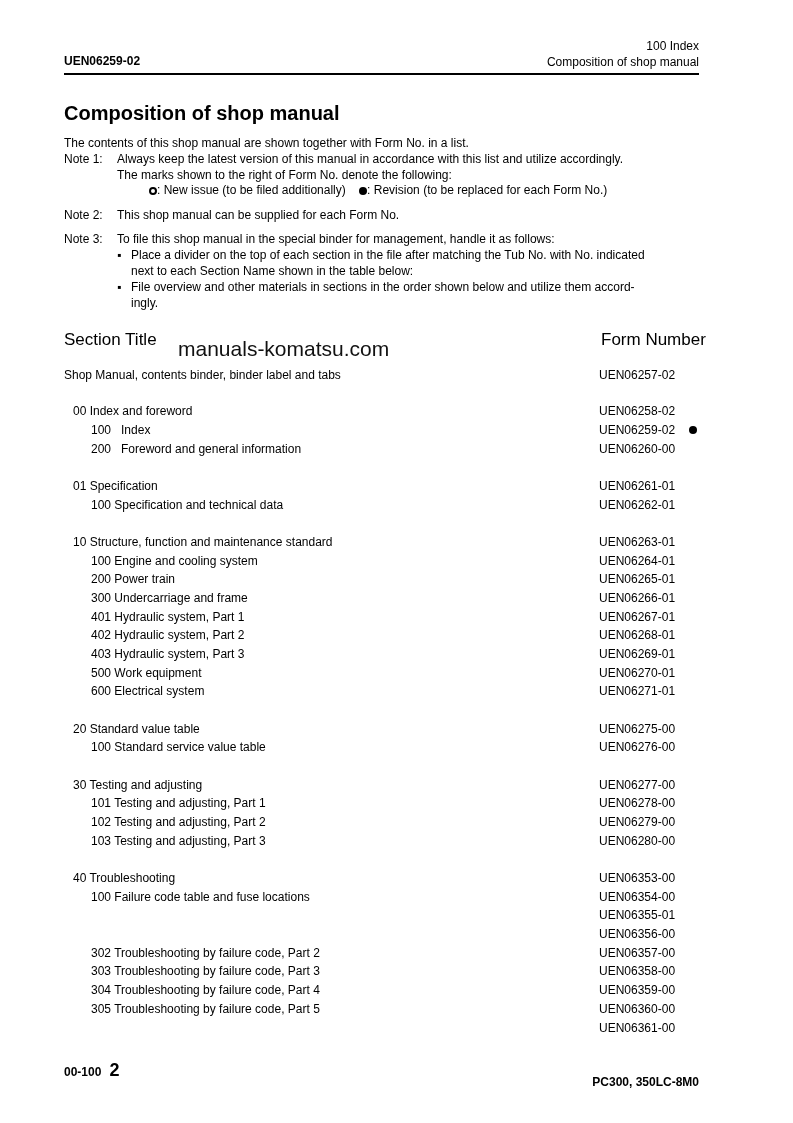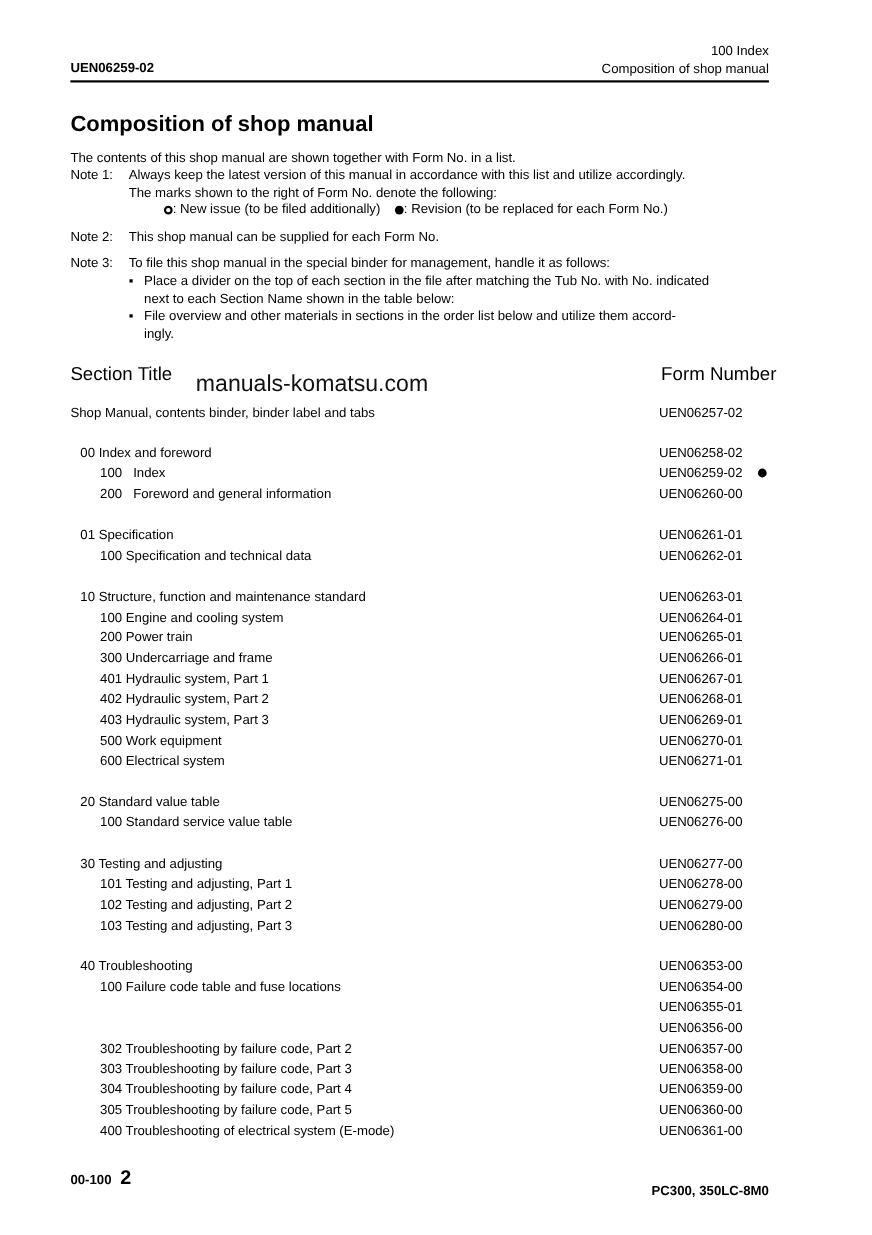--- a/index.html
+++ b/index.html
@@ -53,21 +53,21 @@
   <span class="note-label">Note 2:</span><span>This shop manual can be supplied for each Form No.</span>
 </div>
 <div class="abs p" style="left:64px; top:231px;">
   <span class="note-label">Note 3:</span><span>To file this shop manual in the special binder for management, handle it as follows:</span>
 </div>
 <div class="abs p" style="left:117px; top:247px;">
   <span class="bullet">▪</span><span>Place a divider on the top of each section in the file after matching the Tub No. with No. indicated</span>
 </div>
 <div class="abs p" style="left:131px; top:263px;">next to each Section Name shown in the table below:</div>
 <div class="abs p" style="left:117px; top:279px;">
-  <span class="bullet">▪</span><span>File overview and other materials in sections in the order list below and utilize them accord-</span>
+  <span class="bullet">▪</span><span>File overview and other materials in sections in the order shown below and utilize them accord-</span>
 </div>
 <div class="abs p" style="left:131px; top:295px;">ingly.</div>
 
 <div class="abs th" style="left:64px;">Section Title</div>
 <div class="abs th" style="left:601px;">Form Number</div>
 <div class="abs watermark">manuals-komatsu.com</div>
 
 <div class="row lvl0" style="top:366px;">
     <span class="t">Shop Manual, contents binder, binder label and tabs</span>
     <span class="f">UEN06257-02</span>
@@ -183,20 +183,19 @@
   </div>
 <div class="row lvl2" style="top:981px;">
     <span class="t">304 Troubleshooting by failure code, Part 4</span>
     <span class="f">UEN06359-00</span>
   </div>
 <div class="row lvl2" style="top:1000px;">
     <span class="t">305 Troubleshooting by failure code, Part 5</span>
     <span class="f">UEN06360-00</span>
   </div>
 <div class="row lvl2" style="top:1019px;">
-    <span class="t">400 Troubleshooting of electrical system (E-mode)</span>
     <span class="f">UEN06361-00</span>
   </div>
 
 <div class="abs foot-left">
   <span>00-100</span><span class="pg">2</span>
 </div>
 <div class="abs foot-right">PC300, 350LC-8M0</div>
 
 </body></html>

